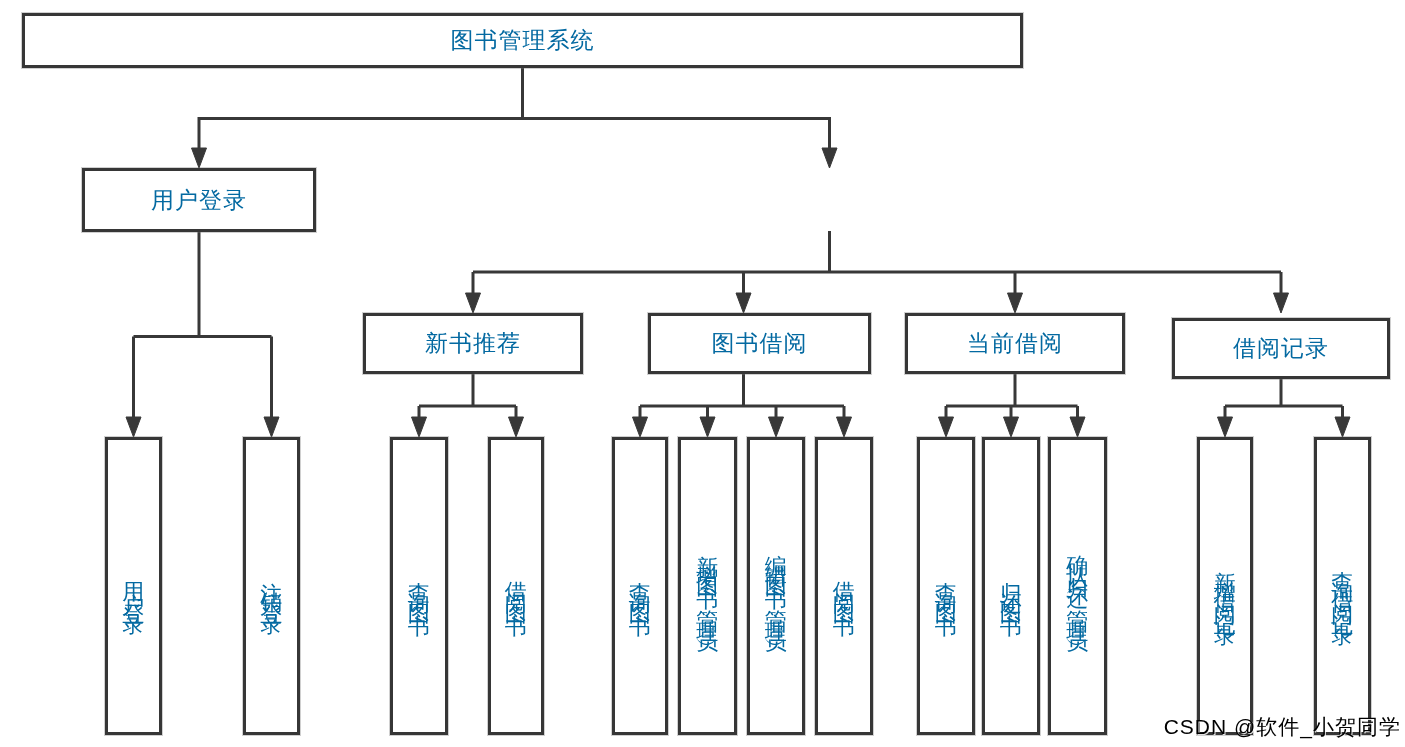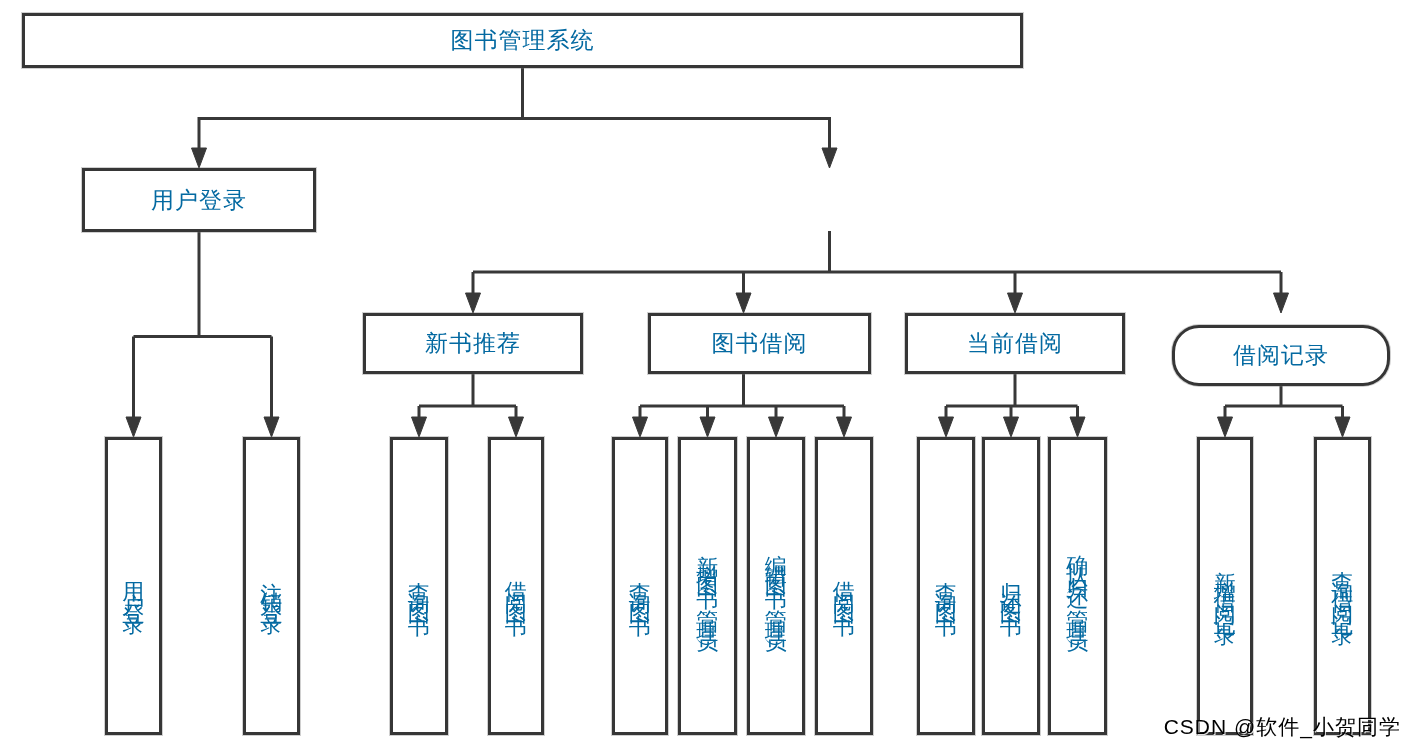--- a/index.html
+++ b/index.html
@@ -93,21 +93,21 @@
 
   <div class="node hnode" style="left:363px;top:313px;width:220px;height:61px;">
     <span>新书推荐</span>
   </div>
   <div class="node hnode" style="left:648px;top:313px;width:223px;height:61px;">
     <span>图书借阅</span>
   </div>
   <div class="node hnode" style="left:905px;top:313px;width:220px;height:61px;">
     <span>当前借阅</span>
   </div>
-  <div class="node hnode" style="left:1172px;top:325px;width:218px;height:61px;border-radius:27px;">
+  <div class="node hnode" style="left:1172px;top:318px;width:218px;height:61px;">
     <span>借阅记录</span>
   </div>
 
   <div class="node vnode" style="left:105px;top:437px;width:57px;height:298px;">
     <span>用户登录</span>
   </div>
   <div class="node vnode" style="left:243px;top:437px;width:57px;height:298px;">
     <span>注销登录</span>
   </div>
 

